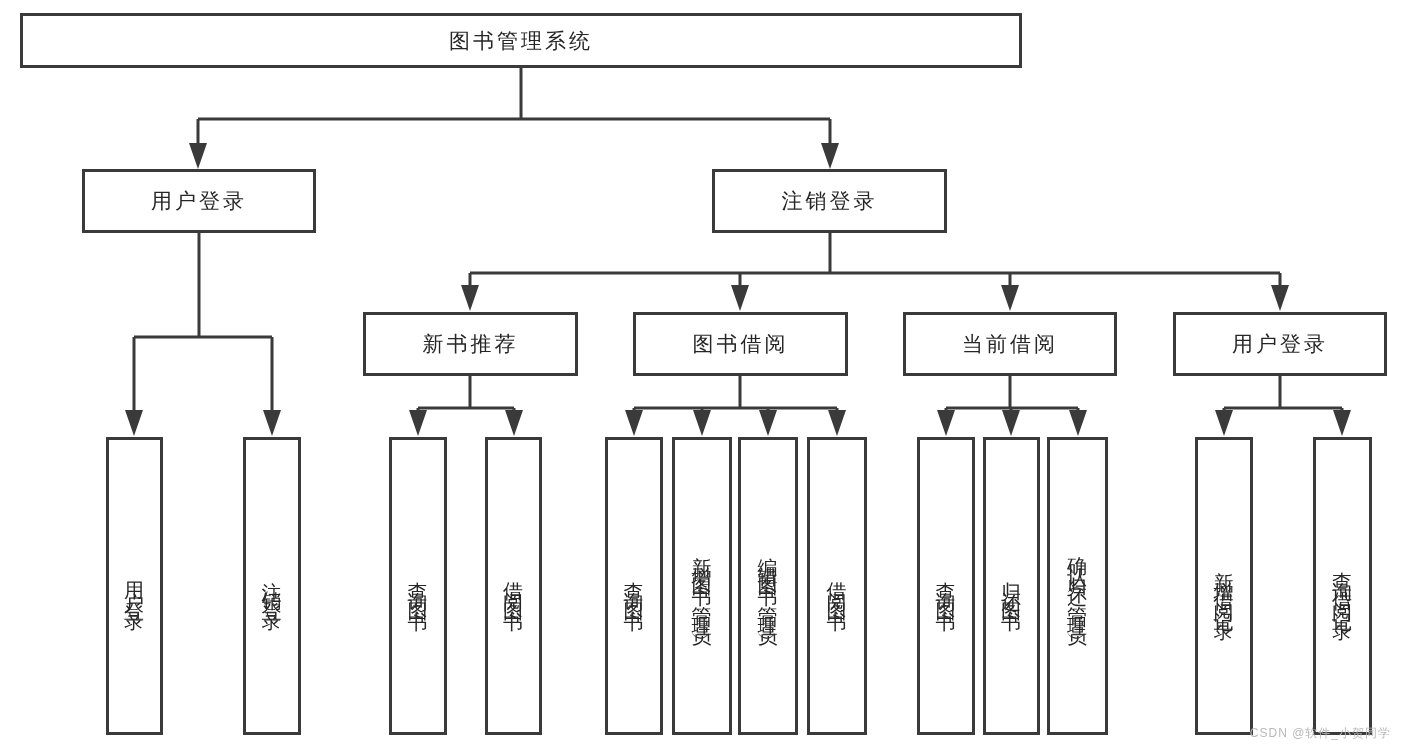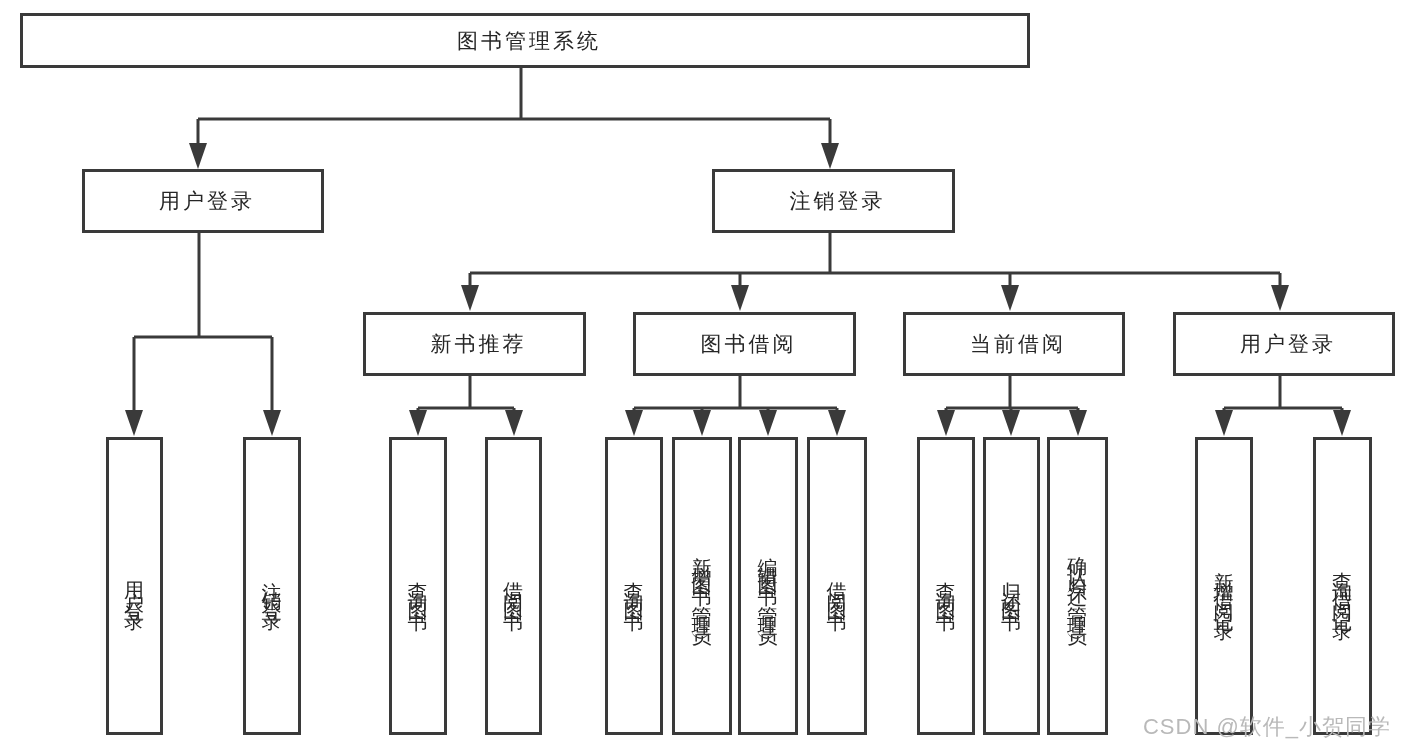--- a/index.html
+++ b/index.html
@@ -33,21 +33,20 @@
     position: absolute;
     background: var(--bg-color);
     border: 3px solid var(--line-color);
     display: flex;
     align-items: center;
     justify-content: center;
     font-size: 21px;
     letter-spacing: 3px;
     color: var(--text-color);
     white-space: nowrap;
-    padding-left: 8px;
   }
   .vbox {
     position: absolute;
     top: 437px;
     height: 292px;
     background: var(--bg-color);
     border: 3px solid var(--line-color);
     display: flex;
     align-items: center;
     justify-content: center;
@@ -55,21 +54,21 @@
     text-orientation: mixed;
     font-size: 20px;
     letter-spacing: 10px;
     color: var(--text-color);
     line-height: 1;
   }
   .watermark {
     position: absolute;
     right: 14px;
     bottom: 5px;
-    font-size: 22px;
+    font-size: 12px;
     letter-spacing: 1px;
     color: var(--watermark-color);
     z-index: 5;
     white-space: nowrap;
   }
 </style>
 </head>
 <body>
 
 <div class="canvas">

